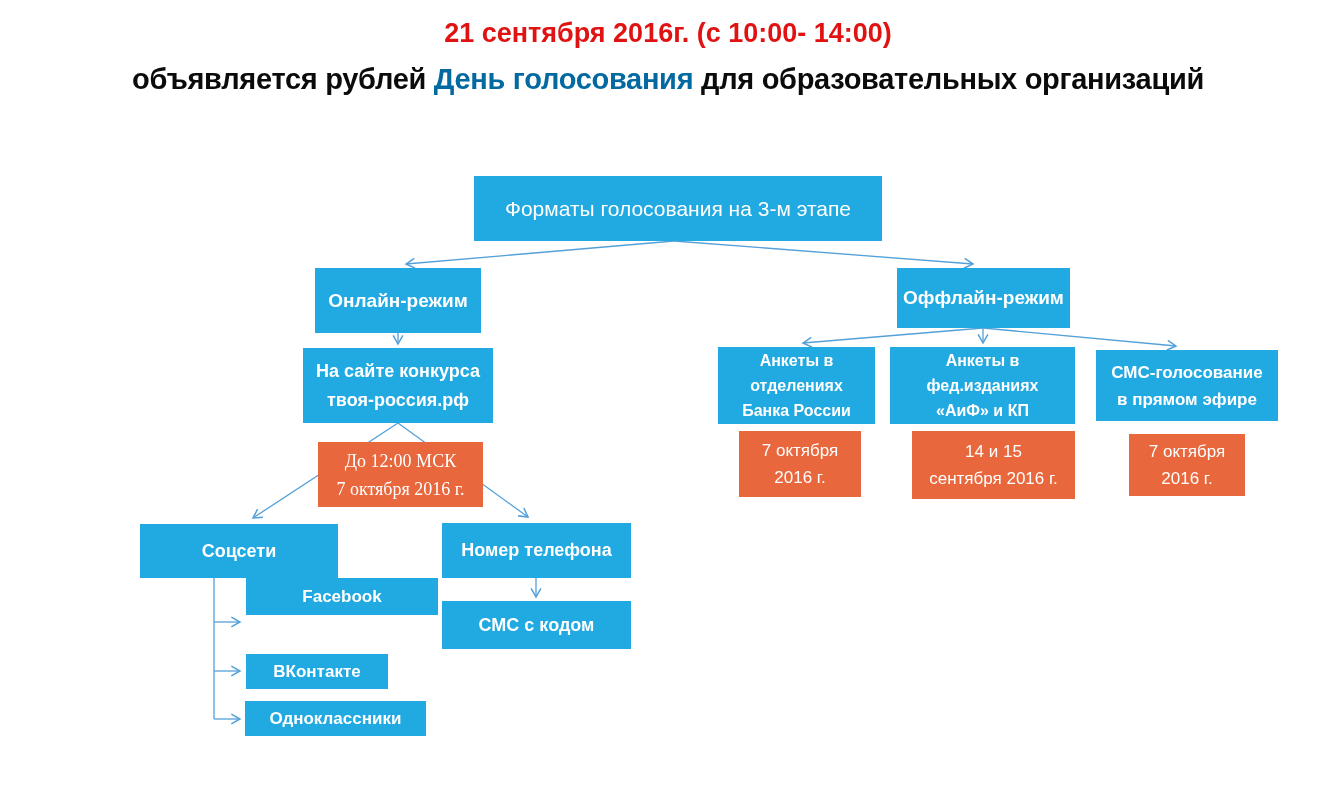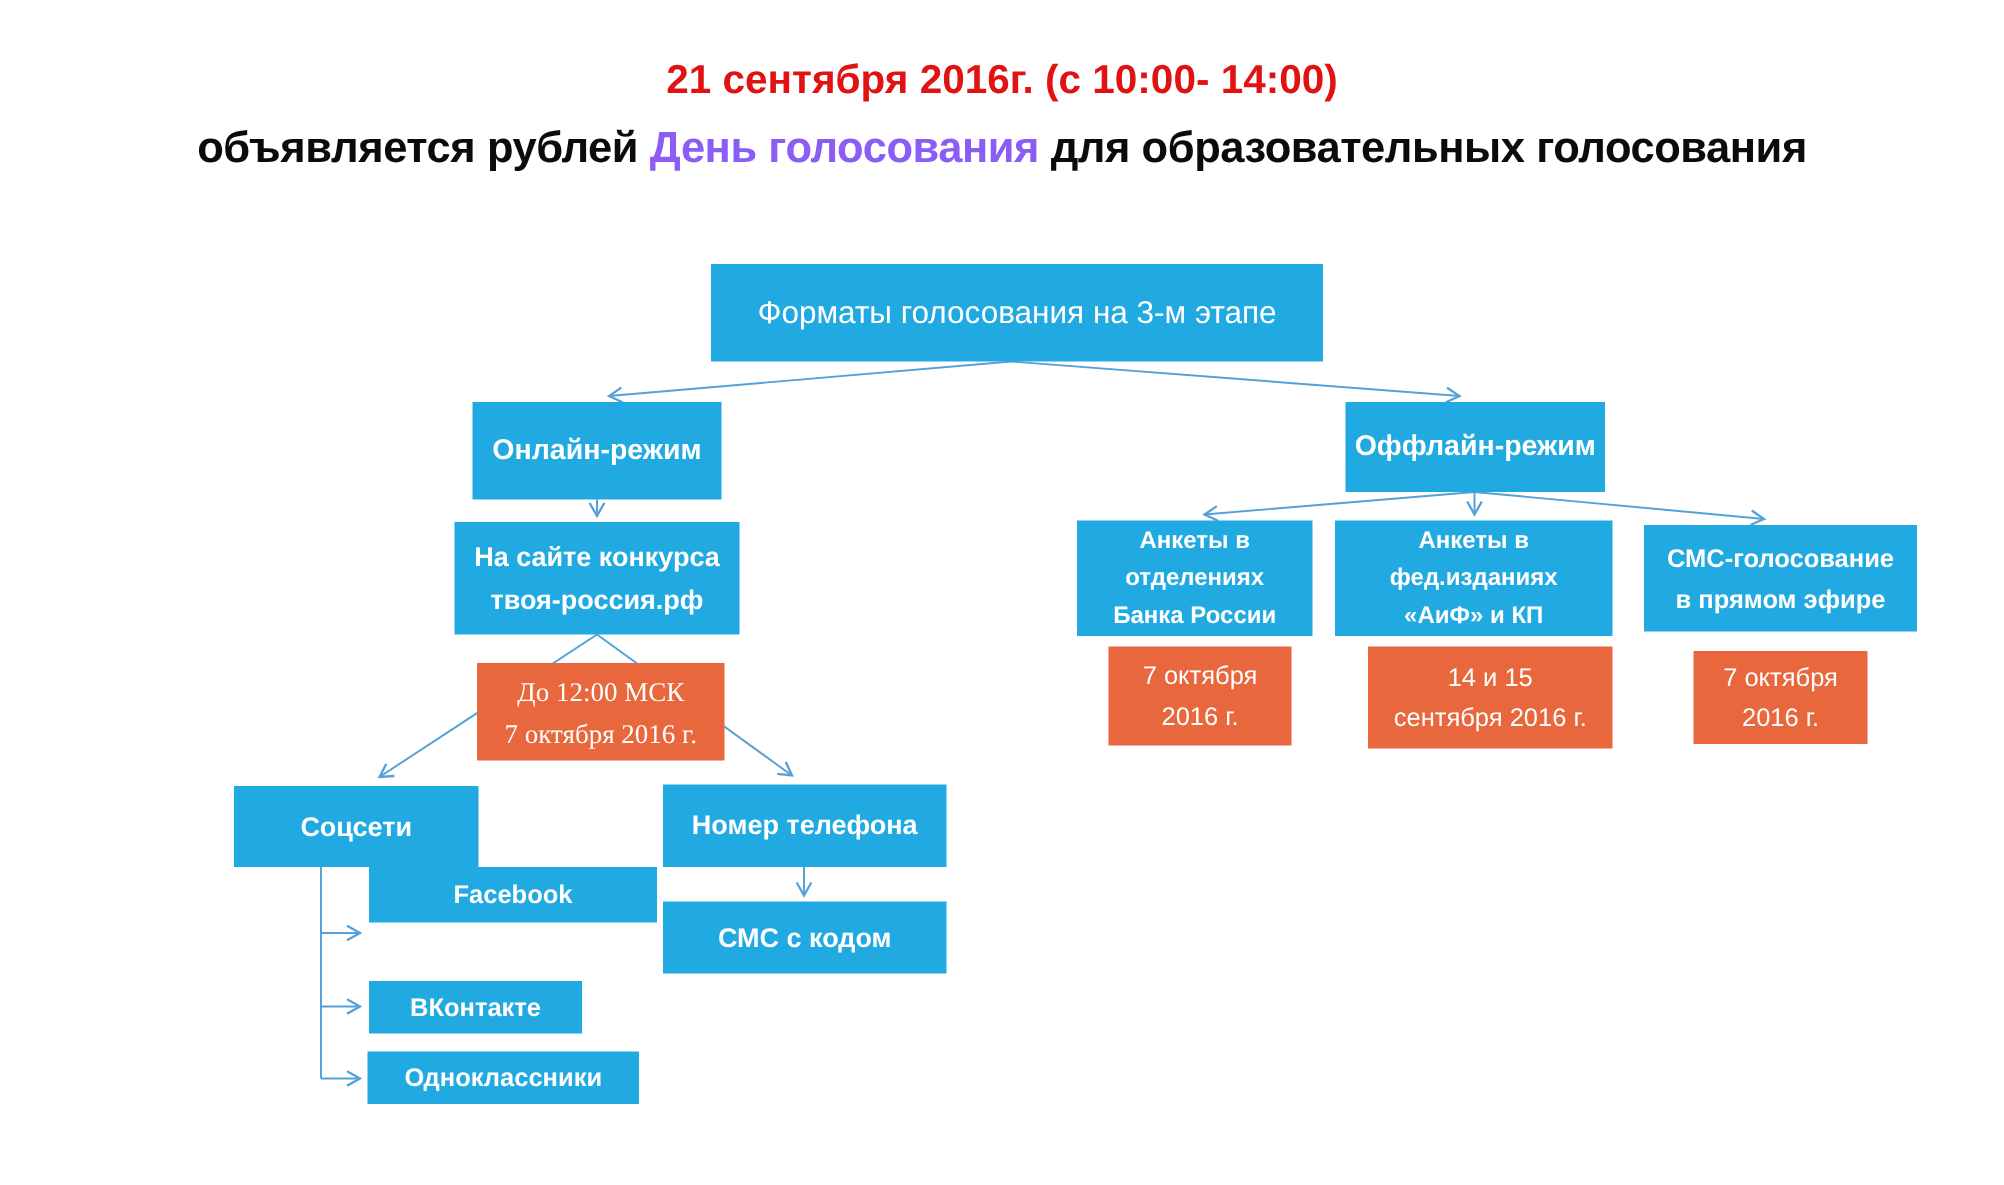--- a/index.html
+++ b/index.html
@@ -3,25 +3,25 @@
 <meta charset="utf-8">
 <style>
   html,body{margin:0;padding:0;}
   body{
     width:1336px;height:790px;position:relative;overflow:hidden;
     background:#ffffff;font-family:"Liberation Sans",sans-serif;
   }
   
   .title{
     position:absolute;left:0;top:0;width:1336px;text-align:center;
-    padding-top:30px;font-weight:700;line-height:46px;
+    padding-top:10px;font-weight:700;line-height:46px;
   }
   .title .t1{font-size:27px;color:#e01212;display:block;}
   .title .t2,.title .t3{font-size:29px;color:#0b0b0b;display:block;letter-spacing:-0.3px;}
-  .title .hl{color:#8b5cf6;}
+  .title .hl{color:#0369a1;}
   
   .node{
     position:absolute;display:flex;flex-direction:column;align-items:center;
     justify-content:center;text-align:right;color:#ffffff;z-index:2;
   }
   .blue{background:#21a9e1;}
   .orange{background:#e8673d;font-weight:400;}
   .node .ln{display:block;}
   .n-root{font-size:21px;font-weight:400;}
   .n-mode{font-size:19px;font-weight:700;}
@@ -33,21 +33,21 @@
   .n-off2{font-size:17px;font-weight:700;line-height:27px;}
   .n-date{font-size:17px;line-height:27px;}
   
   svg.wires{position:absolute;left:0;top:0;z-index:1;}
 </style>
 </head>
 <body>
 
 <div class="title">
   <span class="t1">21 сентября 2016г. (с 10:00- 14:00)</span>
-  <span class="t2"><span>объявляется рублей </span><span class="hl">День голосования</span><span> для образовательных голосования</span></span>
+  <span class="t2"><span>объявляется рублей </span><span class="hl">День голосования</span><span> для образовательных организаций</span></span>
 </div>
 
 <svg class="wires" width="1336" height="790" viewBox="0 0 1336 790">
   <defs>
     <marker id="ah" viewBox="0 0 12 12" refX="10" refY="6" markerWidth="10" markerHeight="10" orient="auto">
       <path d="M2 1.5 L10 6 L2 10.5" fill="none" stroke="#54a0d8" stroke-width="1.4"></path>
     </marker>
   </defs>
   <g stroke="#54a0d8" stroke-width="1.3" fill="none">
     <line x1="674" y1="241" x2="406" y2="264" marker-end="url(#ah)"></line>
@@ -81,21 +81,21 @@
 <div class="node blue n-site" style="left:303px;top:348px;width:190px;height:75px">
   <span class="ln">На сайте конкурса</span>
   <span class="ln">твоя-россия.рф</span>
 </div>
 
 <div class="node orange n-deadline" style="left:318px;top:442px;width:165px;height:65px">
   <span class="ln">До 12:00 МСК</span>
   <span class="ln">7 октября 2016 г.</span>
 </div>
 
-<div class="node blue n-mid" style="left:156px;top:524px;width:163px;height:54px">
+<div class="node blue n-mid" style="left:140px;top:524px;width:198px;height:54px">
   <span class="ln">Соцсети</span>
 </div>
 
 <div class="node blue n-mid" style="left:442px;top:523px;width:189px;height:55px">
   <span class="ln">Номер телефона</span>
 </div>
 
 <div class="node blue n-mid" style="left:442px;top:601px;width:189px;height:48px">
   <span class="ln">СМС с кодом</span>
 </div>

